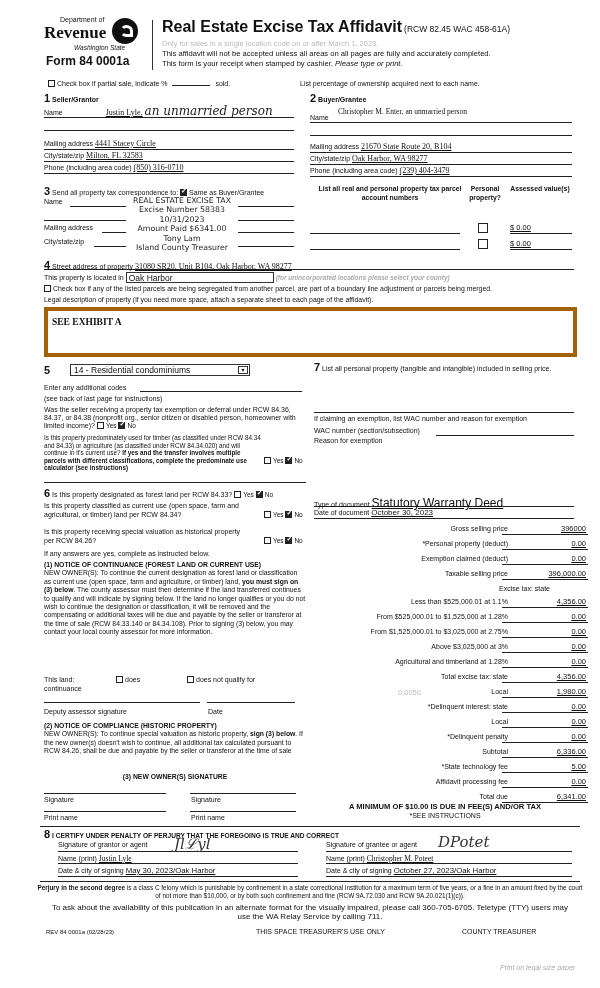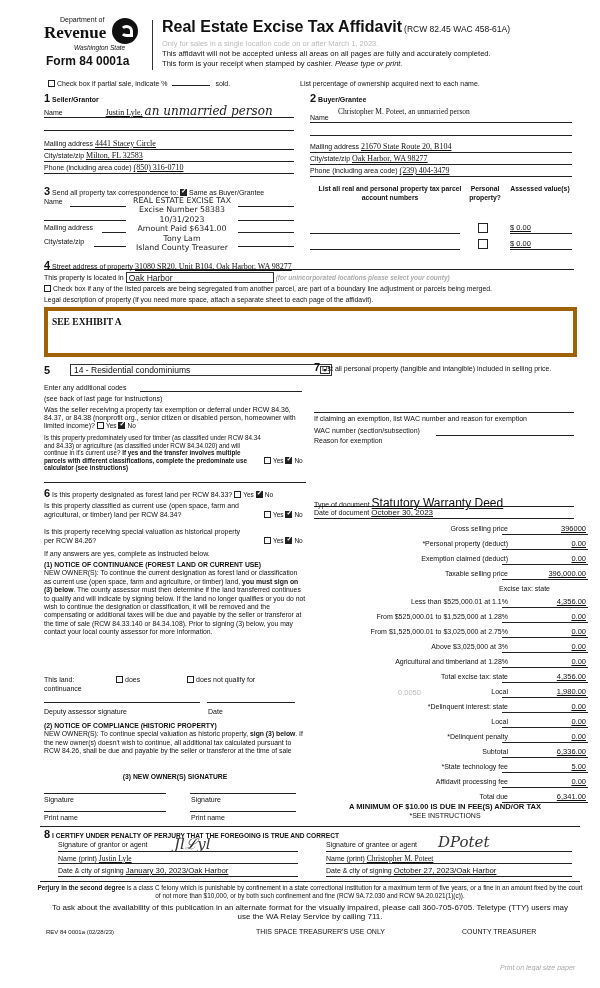--- a/index.html
+++ b/index.html
@@ -72,21 +72,21 @@
   <span>Phone (including area code)</span>
   <span class="fill">(850) 316-0710</span>
 </div>
 
 <div class="abs" style="left:310px;top:92px;white-space:nowrap;">
   <span class="secnum">2</span>
   <span style="font-weight:bold;font-size:7px;">Buyer/Grantee</span>
 </div>
 <div class="abs" style="left:310px;top:110px;width:262px;height:13px;border-bottom:1px solid #222;white-space:nowrap;">
   <span style="position:absolute;top:4px;">Name</span>
-  <span class="serif" style="position:absolute;left:28px;top:-3px;font-size:7.5px;">Christopher M. Poteet, an unmarried person</span>
+  <span class="serif" style="position:absolute;left:28px;top:-3px;font-size:7.5px;">Christopher M. Enter, an unmarried person</span>
 </div>
 <div class="abs line" style="left:310px;top:135px;width:262px;height:1px;"></div>
 <div class="abs" style="left:310px;top:142px;width:262px;height:11px;border-bottom:1px solid #222;white-space:nowrap;">
   <span>Mailing address</span>
   <span class="fill">21670 State Route 20, B104</span>
 </div>
 <div class="abs" style="left:310px;top:154px;width:262px;height:11px;border-bottom:1px solid #222;white-space:nowrap;">
   <span>City/state/zip</span>
   <span class="fill">Oak Harbor, WA 98277</span>
 </div>
@@ -151,21 +151,21 @@
 </div>
 <div class="abs" style="left:44px;top:285px;white-space:nowrap;font-size:6.9px;">
   <span class="cb"></span><span>Check box if any of the listed parcels are being segregated from another parcel, are part of a boundary line adjustment or parcels being merged.</span>
 </div>
 <div class="abs" style="left:44px;top:296px;font-size:6.9px;white-space:nowrap;">Legal description of property (if you need more space, attach a separate sheet to each page of the affidavit).</div>
 <div class="abs" style="left:44px;top:307px;width:533px;height:50px;border:4px solid #a16207;">
   <div class="serif" style="position:absolute;left:4px;top:6px;font-size:9.5px;font-weight:bold;">SEE EXHIBIT A</div>
 </div>
 
 <div class="abs secnum" style="left:44px;top:364px;">5</div>
-<div class="abs" style="left:70px;top:364px;width:262px;height:12px;border:1px solid #333;">
+<div class="abs" style="left:70px;top:364px;width:180px;height:12px;border:1px solid #333;">
   <span style="position:absolute;left:3px;top:0px;font-size:8.5px;">14 - Residential condominiums</span>
   <span style="position:absolute;right:1px;top:1px;width:10px;height:8px;border:1px solid #333;font-size:6px;line-height:7px;text-align:center;">▾</span>
 </div>
 <div class="abs" style="left:44px;top:384px;width:258px;height:9px;">
   <span>Enter any additional codes</span>
   <span style="position:absolute;left:96px;right:0;top:7px;border-bottom:1px solid #222;"></span>
 </div>
 <div class="abs" style="left:44px;top:395px;">(see back of last page for instructions)</div>
 <div class="abs" style="left:44px;top:406px;width:262px;line-height:8px;">
   <span>Was the seller receiving a property tax exemption or deferral under RCW 84.36, 84.37, or 84.38 (nonprofit org., senior citizen or disabled person, homeowner with limited income)?</span>
@@ -356,21 +356,21 @@
 <div class="abs" style="left:58px;top:841px;width:240px;height:11px;border-bottom:1px solid #222;white-space:nowrap;">
   <span>Signature of grantor or agent</span>
   <span class="hand" style="position:absolute;left:116px;top:-8px;font-size:15px;color:#333;">Jlℒyl</span>
 </div>
 <div class="abs" style="left:58px;top:854px;width:240px;height:10px;border-bottom:1px solid #222;white-space:nowrap;">
   <span>Name (print)</span>
   <span class="serif" style="font-size:7.5px;text-decoration:underline;">Justin Lyle</span>
 </div>
 <div class="abs" style="left:58px;top:866px;width:240px;height:11px;border-bottom:1px solid #222;white-space:nowrap;">
   <span>Date &amp; city of signing</span>
-  <span style="font-size:7.8px;text-decoration:underline;">January 30, 2023/Oak Harbor</span>
+  <span style="font-size:7.8px;text-decoration:underline;">May 30, 2023/Oak Harbor</span>
 </div>
 
 <div class="abs" style="left:326px;top:841px;width:246px;height:11px;border-bottom:1px solid #222;white-space:nowrap;">
   <span>Signature of grantee or agent</span>
   <span class="hand" style="position:absolute;left:112px;top:-8px;font-size:15px;color:#333;">DPotet</span>
 </div>
 <div class="abs" style="left:326px;top:854px;width:246px;height:10px;border-bottom:1px solid #222;white-space:nowrap;">
   <span>Name (print)</span>
   <span class="serif" style="font-size:7.5px;text-decoration:underline;">Christopher M. Poteet</span>
 </div>

